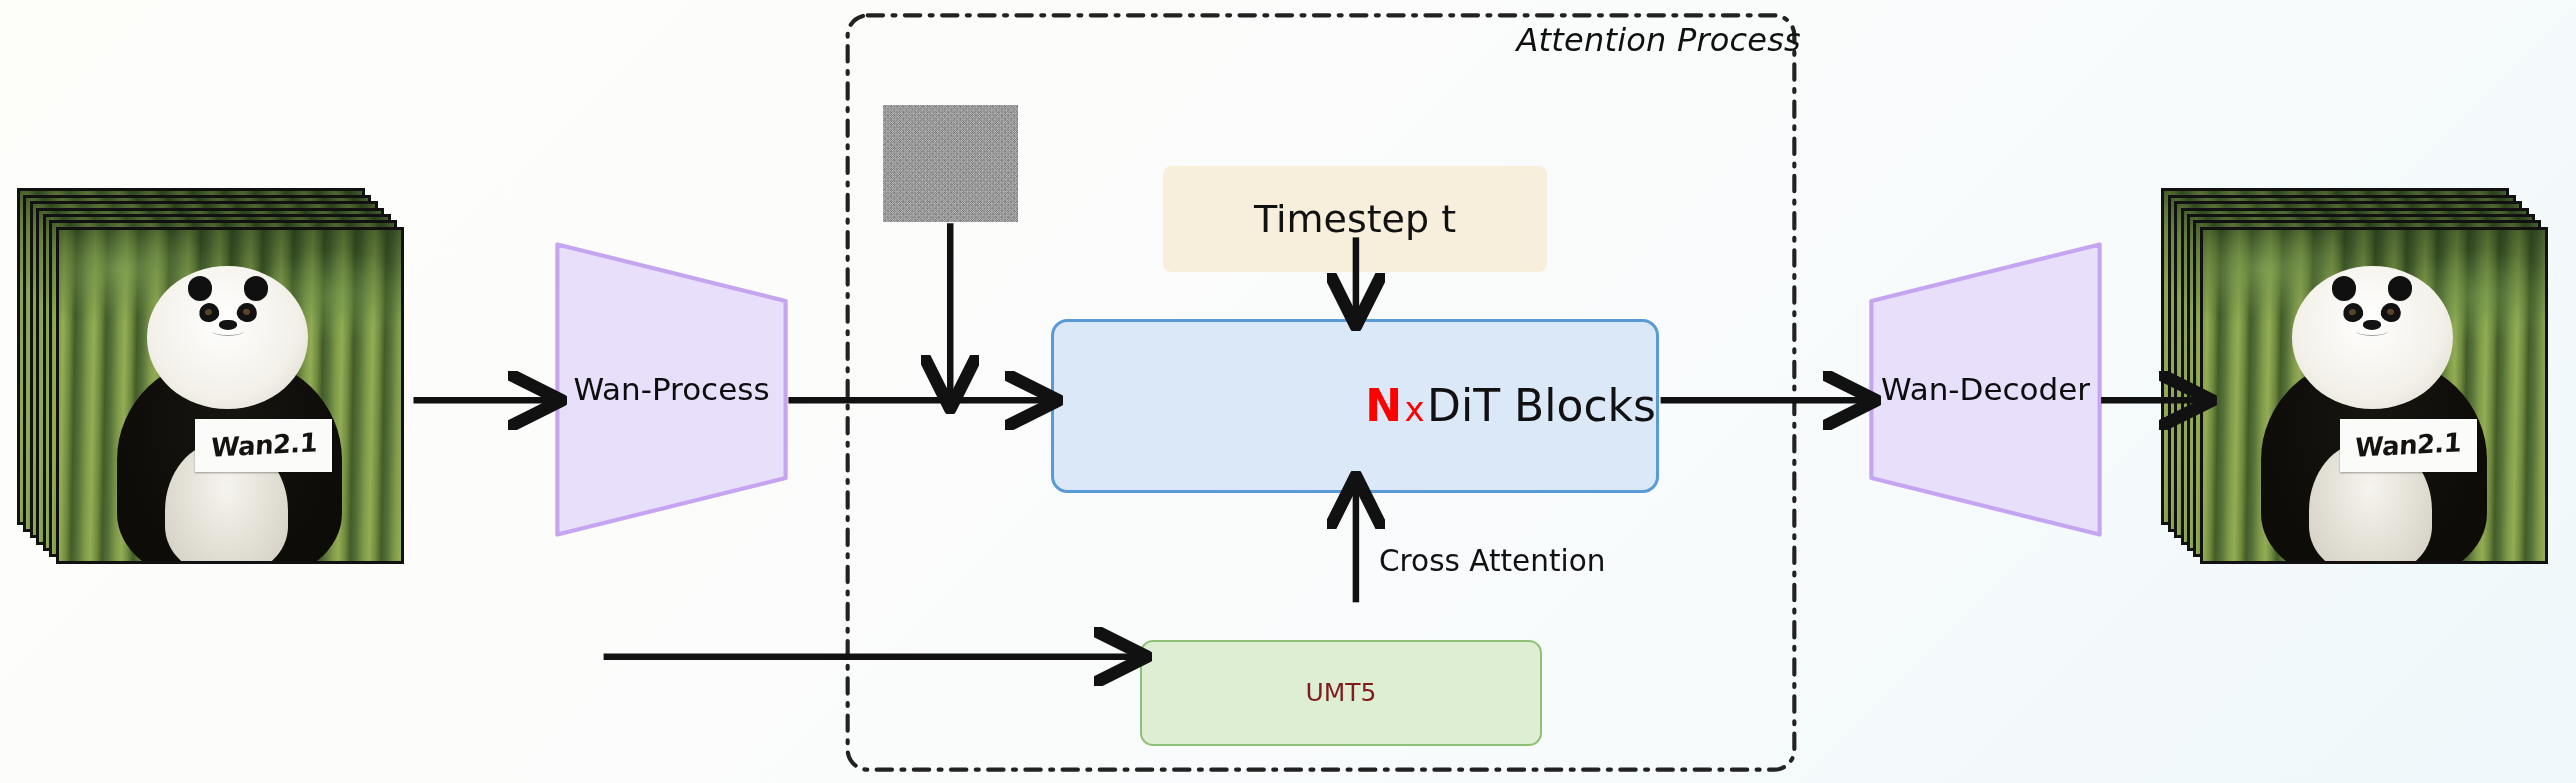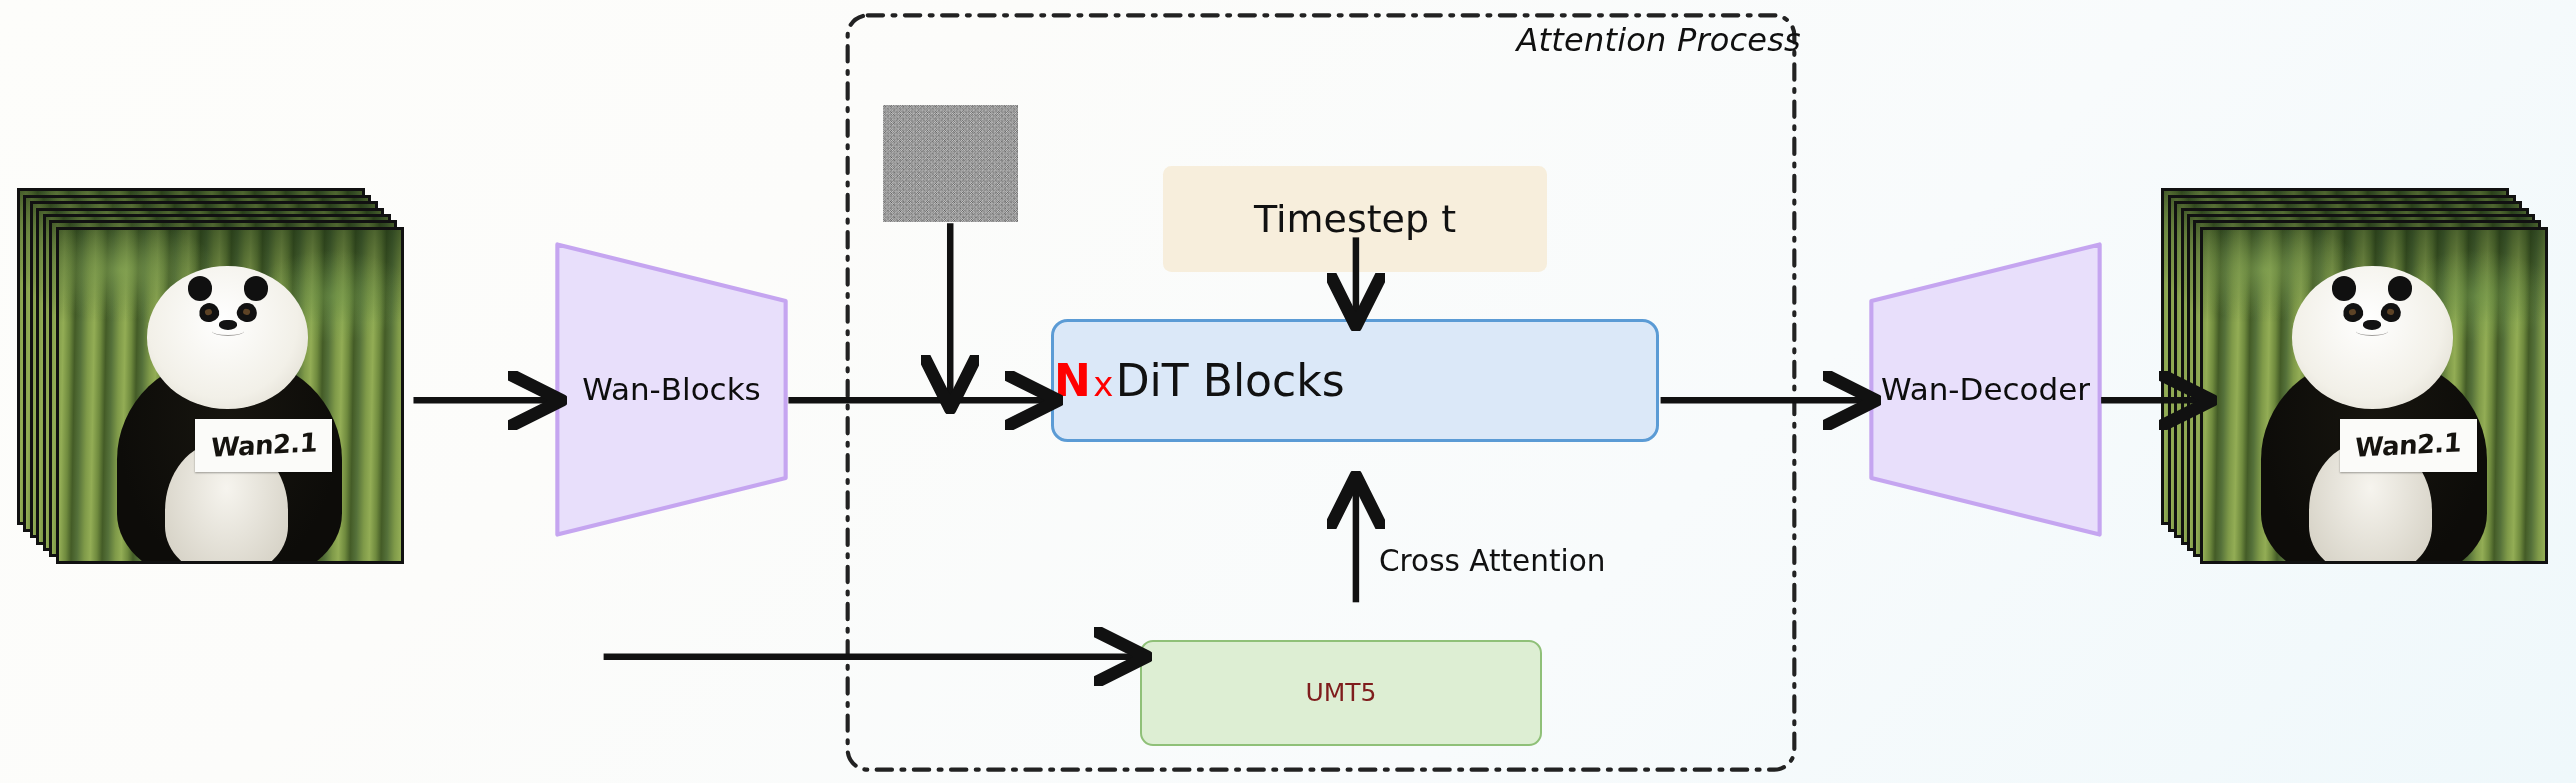--- a/index.html
+++ b/index.html
@@ -140,25 +140,25 @@
     align-items: center; justify-content: center;
     font-size: 31px;
     color: #0d0d0d;
     line-height: 1.12;
     pointer-events: none;
   }
 
   
   .rbox { box-sizing: border-box; }
   #dit-block {
-    left: 1051px; top: 319px; width: 608px; height: 123px;
+    left: 1051px; top: 319px; width: 608px; height: 174px;
     background: #dbe8f8;
     border: 3px solid #5b9bd5;
     border-radius: 16.5px;
-    display: flex; align-items: center; justify-content: flex-start;
+    display: flex; align-items: center; justify-content: flex-end;
   }
   #dit-label { font-size: 44px; color: #111111; white-space: nowrap; }
   #dit-label .n { color: #ff0000; font-weight: 700; }
   #dit-label .x { color: #ff0000; font-weight: 400; font-size: 34px; padding: 0 2.4px; }
 
   #timestep-box {
     left: 1163px; top: 130px; width: 384px; height: 106px;
     background: #f7eedc;
     border: none;
     border-radius: 8.3px;
@@ -347,21 +347,21 @@
       </div>
     </div>
   </div>
 
   <div class="abs trapezoid" style="left:555px; top:242px; width:233px; height:295px;">
     <svg width="233" height="295" viewBox="0 0 395 500" aria-hidden="true">
       <polygon points="4,4 391,100 391,400 4,496" fill="#e8dffb" stroke="#c5a5f0" stroke-width="7" stroke-linejoin="round"></polygon>
     </svg>
     <div class="tz-label">
       <span>Wan-</span>
-      <span>Blocks</span>
+      <span>Process</span>
     </div>
   </div>
 
   <div class="abs" id="noise-patch"></div>
 
   <div class="abs rbox center-text" id="dit-block">
     <div id="dit-label"><span class="n">N</span><span class="x">x</span><span>DiT Blocks</span></div>
   </div>
 
   <div class="abs rbox center-text" id="timestep-box">

